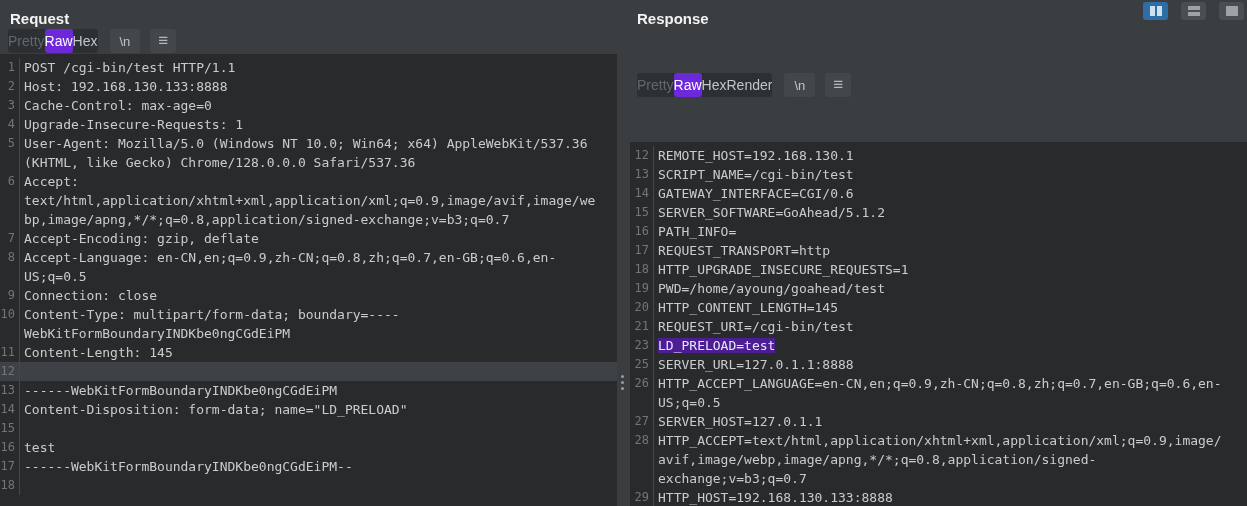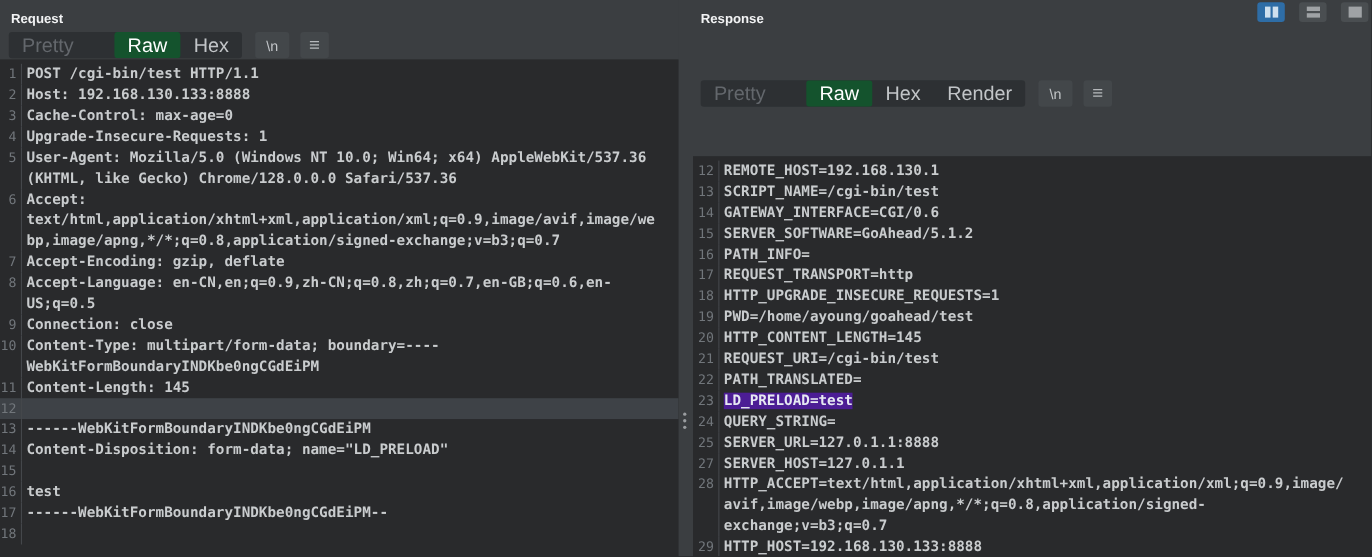--- a/index.html
+++ b/index.html
@@ -13,40 +13,40 @@
     display: flex;
   }
   
   .pane { display: flex; flex-direction: column; }
   .pane-left  { width: 617px; flex: none; }
   .divider    { width: 13px; flex: none; position: relative; background: #3b3e41; }
   .pane-right { flex: 1; min-width: 0; gap: 44px; }
 
   .pane-header {
     height: 24px; padding: 10px 10px 0 10px;
-    font-size: 12px; font-weight: bold; color: #f2f3f4;
+    font-size: 15px; font-weight: bold; color: #f2f3f4;
     flex: none;
   }
   .pane-right .pane-header { padding-left: 7px; }
 
   .tab-bar {
     height: 26px; margin-top: 4px; padding: 0 0 0 8px;
     display: flex; align-items: center; flex: none;
   }
   .pane-right .tab-bar { padding-left: 7px; }
   .tab-group {
     display: inline-flex; background: #2d3033; border-radius: 3px;
     height: 24px; align-items: stretch; overflow: hidden;
   }
   .tab {
     border: none; background: transparent; color: #c2c5c8;
-    font-family: "Liberation Sans", sans-serif; font-size: 18px;
-    padding: 0 12px; cursor: pointer; line-height: 24px;
-  }
-  .tab.active { background: #14532d; color: #ffffff; border-radius: 3px; margin-left: 25px; }
+    font-family: "Liberation Sans", sans-serif; font-size: 14px;
+    padding: 0 0; cursor: pointer; line-height: 24px;
+  }
+  .tab.active { background: #6d28d9; color: #ffffff; border-radius: 3px; }
   .tab.disabled { color: #63676c; }
   .mini-btn {
     border: none; background: #43474a; color: #c2c5c8; border-radius: 3px;
     font-family: "Liberation Sans", sans-serif; font-size: 13px;
     height: 24px; padding: 0 10px; margin-left: 12px; cursor: pointer;
   }
   .mini-btn.menu { font-size: 17px; line-height: 22px; padding: 0 8px; margin-left: 10px; color: #b5b8bb; }
 
   
   .editor {
@@ -60,21 +60,21 @@
   .row.cursor-line { background: #3e4247; }
   .gutter {
     flex: none; text-align: right; color: #71767b;
     font-size: 12px; padding-right: 4px;
     border-right: 1px solid #44474b;
   }
   .pane-left  .gutter { width: 20px; }
   .pane-right .gutter { width: 24px; }
   .code {
     flex: none; padding-left: 4px;
-    white-space: pre-wrap; overflow-wrap: break-word; word-break: normal; font-weight: bold;
+    white-space: pre-wrap; overflow-wrap: break-word; word-break: normal;
   }
   .pane-left  .code { width: 580px; }
   .pane-right .code { width: 572px; }
   .selection { background: #4c1d95; color: #e6e8f2; }
 
   
   .drag-handle {
     position: absolute; left: 4px; top: 375px;
     display: flex; flex-direction: column; gap: 3px; cursor: col-resize;
   }
@@ -259,36 +259,32 @@
         </div>
         <div class="row">
           <span class="gutter">20</span>
           <span class="code">HTTP_CONTENT_LENGTH=145</span>
         </div>
         <div class="row">
           <span class="gutter">21</span>
           <span class="code">REQUEST_URI=/cgi-bin/test</span>
         </div>
         <div class="row">
-          <span class="gutter">22</span>
-          <span class="code">PATH_TRANSLATED=</span>
-        </div>
-        <div class="row">
           <span class="gutter">23</span>
           <span class="code"><span class="selection">LD_PRELOAD=test</span></span>
         </div>
         <div class="row">
-          <span class="gutter">24</span>
-          <span class="code">QUERY_STRING=</span>
-        </div>
-        <div class="row">
           <span class="gutter">25</span>
           <span class="code">SERVER_URL=127.0.1.1:8888</span>
         </div>
         <div class="row">
+          <span class="gutter">26</span>
+          <span class="code">HTTP_ACCEPT_LANGUAGE=en-CN,en;q=0.9,zh-CN;q=0.8,zh;q=0.7,en-GB;q=0.6,en-US;q=0.5</span>
+        </div>
+        <div class="row">
           <span class="gutter">27</span>
           <span class="code">SERVER_HOST=127.0.1.1</span>
         </div>
         <div class="row">
           <span class="gutter">28</span>
           <span class="code">HTTP_ACCEPT=text/html,application/xhtml+xml,application/xml;q=0.9,image/avif,image/webp,image/apng,*/*;q=0.8,application/signed-exchange;v=b3;q=0.7</span>
         </div>
         <div class="row">
           <span class="gutter">29</span>
           <span class="code">HTTP_HOST=192.168.130.133:8888</span>

